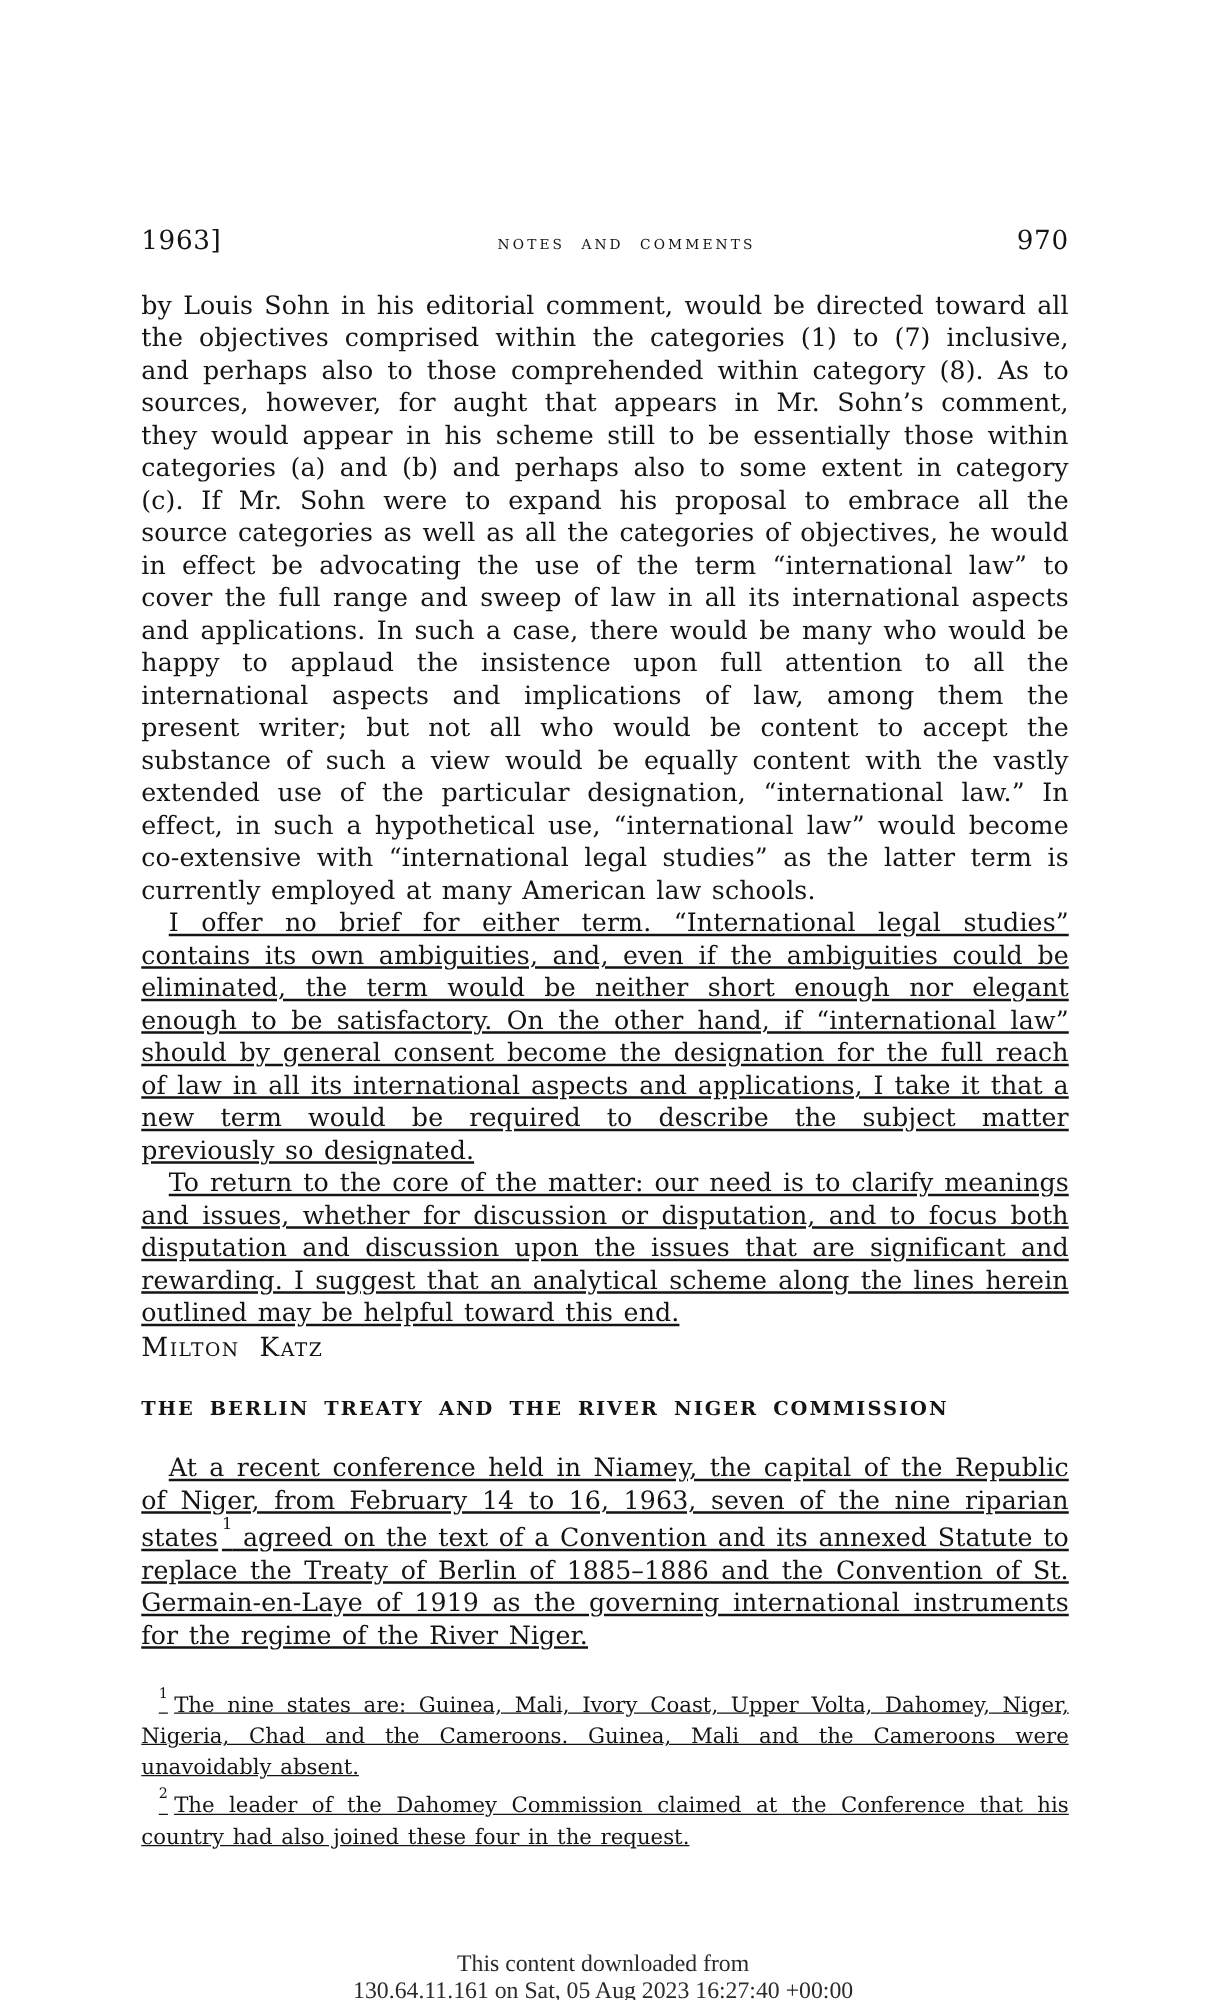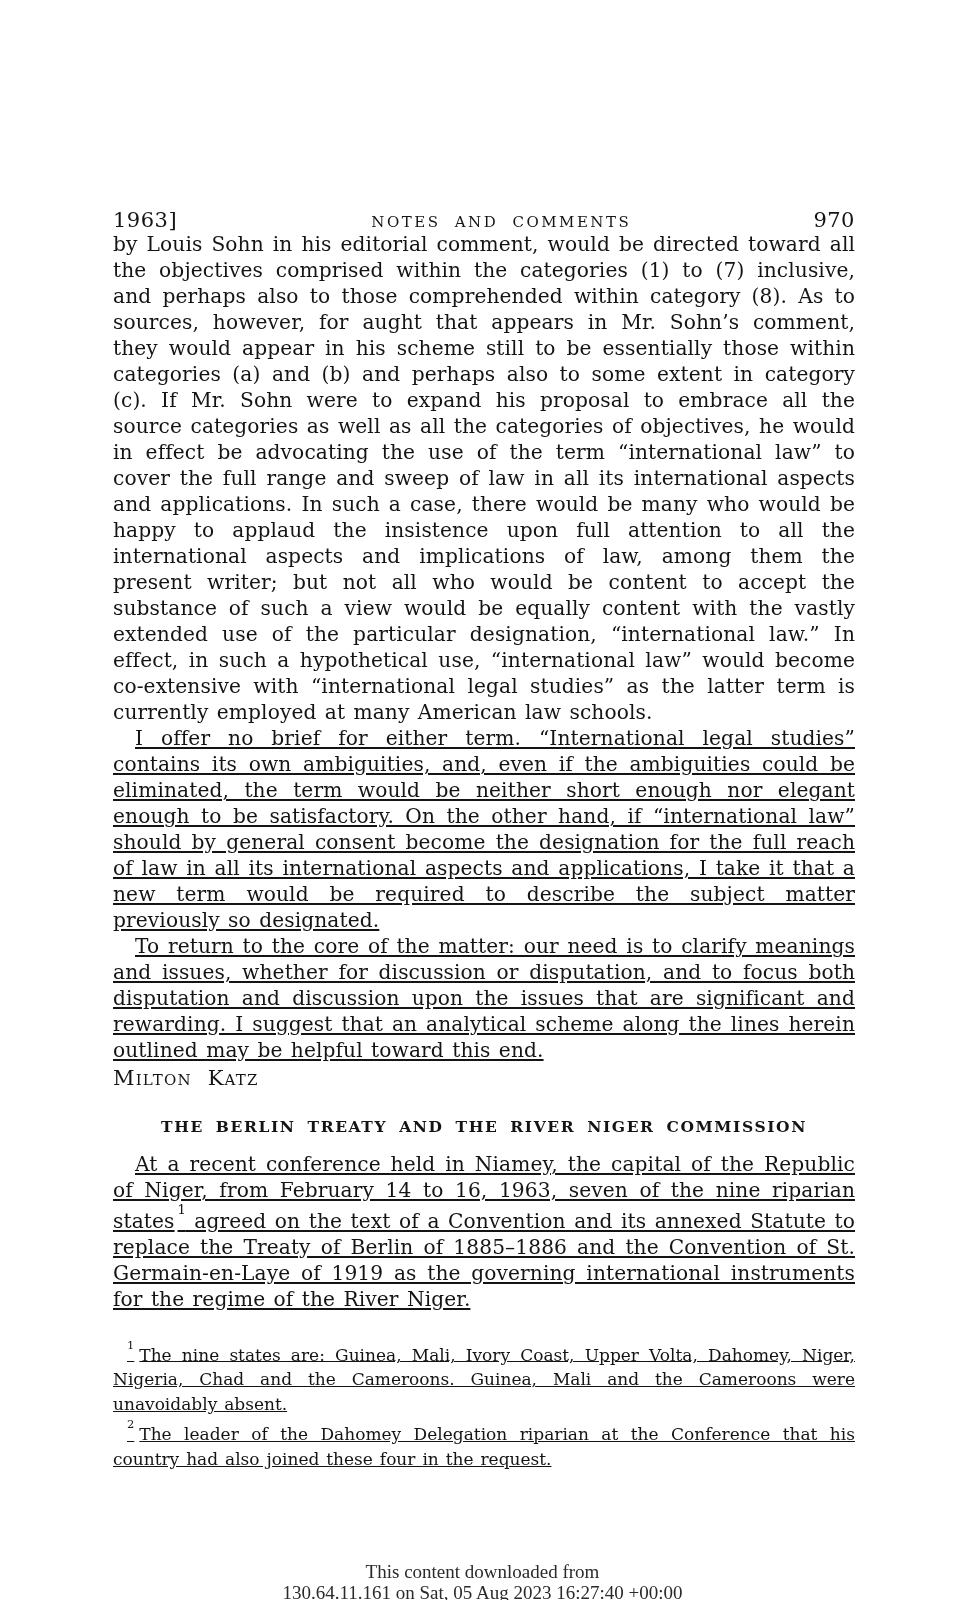--- a/index.html
+++ b/index.html
@@ -11,33 +11,33 @@
     margin: 0 auto;
     background: #ffffff;
     color: #141414;
     font-family: "DejaVu Serif", "Liberation Serif", serif;
     overflow: hidden;
   }
   
   .running-head {
     position: absolute;
     left: 113px;
-    top: 208px;
+    top: 180px;
     width: 742px;
     display: flex;
     justify-content: space-between;
     align-items: baseline;
   }
   .running-head .year,
   .running-head .folio {
     font-size: 21px;
     letter-spacing: 0.5px;
   }
   .running-head .journal-section {
-    font-size: 15px;
+    font-size: 11px;
     letter-spacing: 2.5px;
     word-spacing: 7px;
     transform: translateX(6px);
   }
   
   .text-column {
     position: absolute;
     left: 113px;
     top: 231px;
     width: 742px;
@@ -53,27 +53,27 @@
   .signature-line {
     text-align: left;
     padding-right: 34px;
     margin-top: 3px;
     font-size: 21px;
     font-variant: small-caps;
     letter-spacing: 1.2px;
     word-spacing: 8px;
   }
   .section-heading {
-    text-align: center;
+    text-align: left;
     font-size: 15.5px;
     font-weight: bold;
     letter-spacing: 1.6px;
     word-spacing: 5px;
     margin-top: 27px;
-    margin-bottom: 15px;
+    margin-bottom: 25px;
   }
   sup.fn-ref {
     font-size: 13px;
     position: relative;
     top: -0.5em;
     margin-left: 3px;
     letter-spacing: 0;
   }
   .footnotes {
     margin-top: 26px;
@@ -124,21 +124,21 @@
 
     <p class="signature-line">Milton Katz</p>
 
     <h2 class="section-heading">THE BERLIN TREATY AND THE RIVER NIGER COMMISSION</h2>
 
     <p class="body-para indented"><span>At a recent conference held in Niamey, the capital of the Republic of Niger, from February 14 to 16, 1963, seven of the nine riparian states</span><sup class="fn-ref">1</sup><span> agreed on the text of a Convention and its annexed Statute to replace the Treaty of Berlin of 1885–1886 and the Convention of St. Germain-en-Laye of 1919 as the governing international instruments for the regime of the River Niger.</span></p>
 
 
     <div class="footnotes">
       <p class="footnote"><sup class="fn-marker">1</sup><span>The nine states are: Guinea, Mali, Ivory Coast, Upper Volta, Dahomey, Niger, Nigeria, Chad and the Cameroons.  Guinea, Mali and the Cameroons were unavoidably absent.</span></p>
-      <p class="footnote"><sup class="fn-marker">2</sup><span>The leader of the Dahomey Delegation riparian at the Conference that his country had also joined these four in the request.</span></p>
+      <p class="footnote"><sup class="fn-marker">2</sup><span>The leader of the Dahomey Commission claimed at the Conference that his country had also joined these four in the request.</span></p>
     </div>
 
   </div>
 
   <div class="jstor-footer">
     <div>This content downloaded from</div>
     <div>130.64.11.161 on Sat, 05 Aug 2023 16:27:40 +00:00</div>
   </div>
 
 </div>

